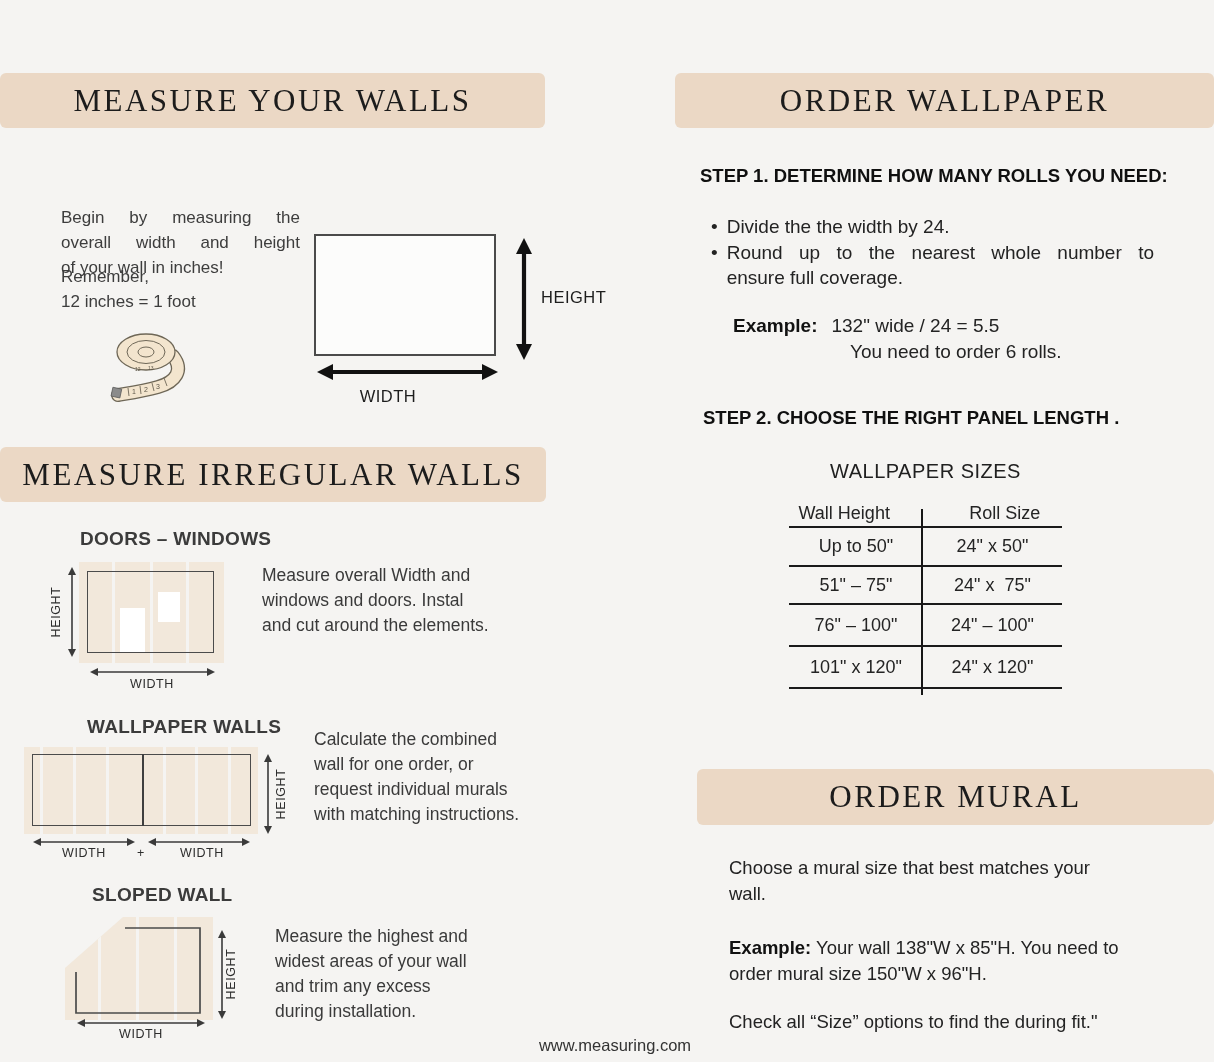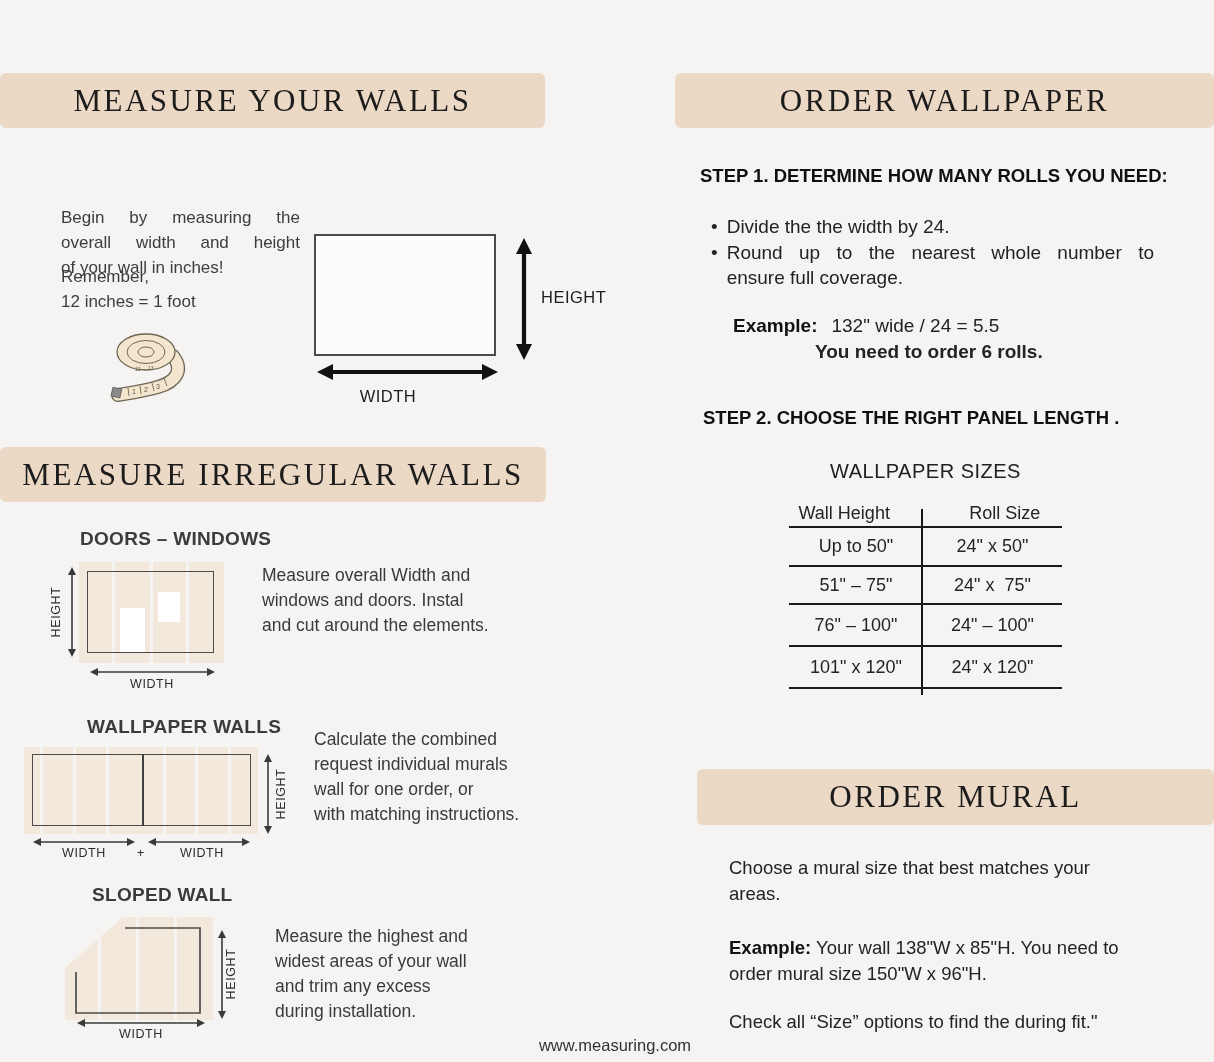--- a/index.html
+++ b/index.html
@@ -77,21 +77,21 @@
   
   .step-title{font-size:18.5px;font-weight:700;color:#101010;white-space:nowrap;}
   #step1{left:700px;top:165px;}
   #bullets{left:711px;top:214px;width:443px;}
   .bullet{display:flex;gap:9px;font-size:19px;line-height:25.5px;color:#232323;}
   .bullet .dot{flex:0 0 auto;}
   .bullet .bt{flex:1 1 auto;}
   #example1{left:733px;top:313px;font-size:19px;line-height:25.5px;color:#232323;}
   #example1 .lbl{font-weight:700;color:#111;}
   #example1 .calc{margin-left:14px;}
-  #example1 .result{margin-left:82px;font-weight:bold;}
+  #example1 .result{margin-left:117px;}
   #step2{left:703px;top:407px;}
   #sizes-title{left:789px;top:460px;width:273px;text-align:center;font-size:20px;
                letter-spacing:.5px;color:#202020;}
   #sizes-table{left:789px;top:501px;width:273px;}
   .trow{display:flex;border-bottom:2px solid #1a1a1a;box-sizing:border-box;}
   .trow .c1{width:134px;display:flex;align-items:center;justify-content:center;}
   .trow .c2{width:139px;display:flex;align-items:center;justify-content:center;}
   .thead{height:27px;font-size:18px;color:#242424;gap:48px;}
   .tdata{font-size:18px;color:#242424;white-space:pre;}
   #r1{height:39px;} #r2{height:38px;} #r3{height:42px;} #r4{height:42px;}
@@ -212,22 +212,22 @@
   <svg class="abs" id="multi-arrow-w2" width="102" height="14">
     <line x1="6" y1="7" x2="96" y2="7" stroke="#3a3a3a" stroke-width="1.6"></line>
     <polygon points="0,7 8,3 8,11" fill="#3a3a3a"></polygon>
     <polygon points="102,7 94,3 94,11" fill="#3a3a3a"></polygon>
   </svg>
   <div class="abs dim-label dim-center" id="multi-label-w1">WIDTH</div>
   <div class="abs dim-label dim-center" id="multi-label-plus">+</div>
   <div class="abs dim-label dim-center" id="multi-label-w2">WIDTH</div>
   <div class="abs body175" id="multi-text">
     <div>Calculate the combined</div>
+    <div>wall for one order, or</div>
     <div>request individual murals</div>
-    <div>wall for one order, or</div>
     <div>with matching instructions.</div>
   </div>
 
   <div class="abs sec-label" id="sloped-label">SLOPED WALL</div>
   <svg class="abs" id="sloped-svg" width="160" height="112">
     <defs>
       <clipPath id="pentclip">
           <polygon points="65,5 155,5 155,108 7,108 7,56"></polygon>
         </clipPath>
     </defs>
@@ -310,21 +310,21 @@
     </div>
     <div id="tbl-divider"></div>
   </div>
 
   <div class="band" id="band-mural">
     <div class="band-title">ORDER MURAL</div>
   </div>
 
   <div class="abs" id="mural-text">
     <div>Choose a mural size that best matches your</div>
-    <div>areas.</div>
+    <div>wall.</div>
   </div>
 
   <div class="abs" id="mural-example">
     <div><span class="lbl">Example:</span> <span>Your wall 138"W x 85"H. You need to</span></div>
     <div>order mural size 150"W x 96"H.</div>
   </div>
 
   <div class="abs" id="mural-note">Check all “Size” options to find the during fit."</div>
 
   <div class="abs" id="footer">www.measuring.com</div>

